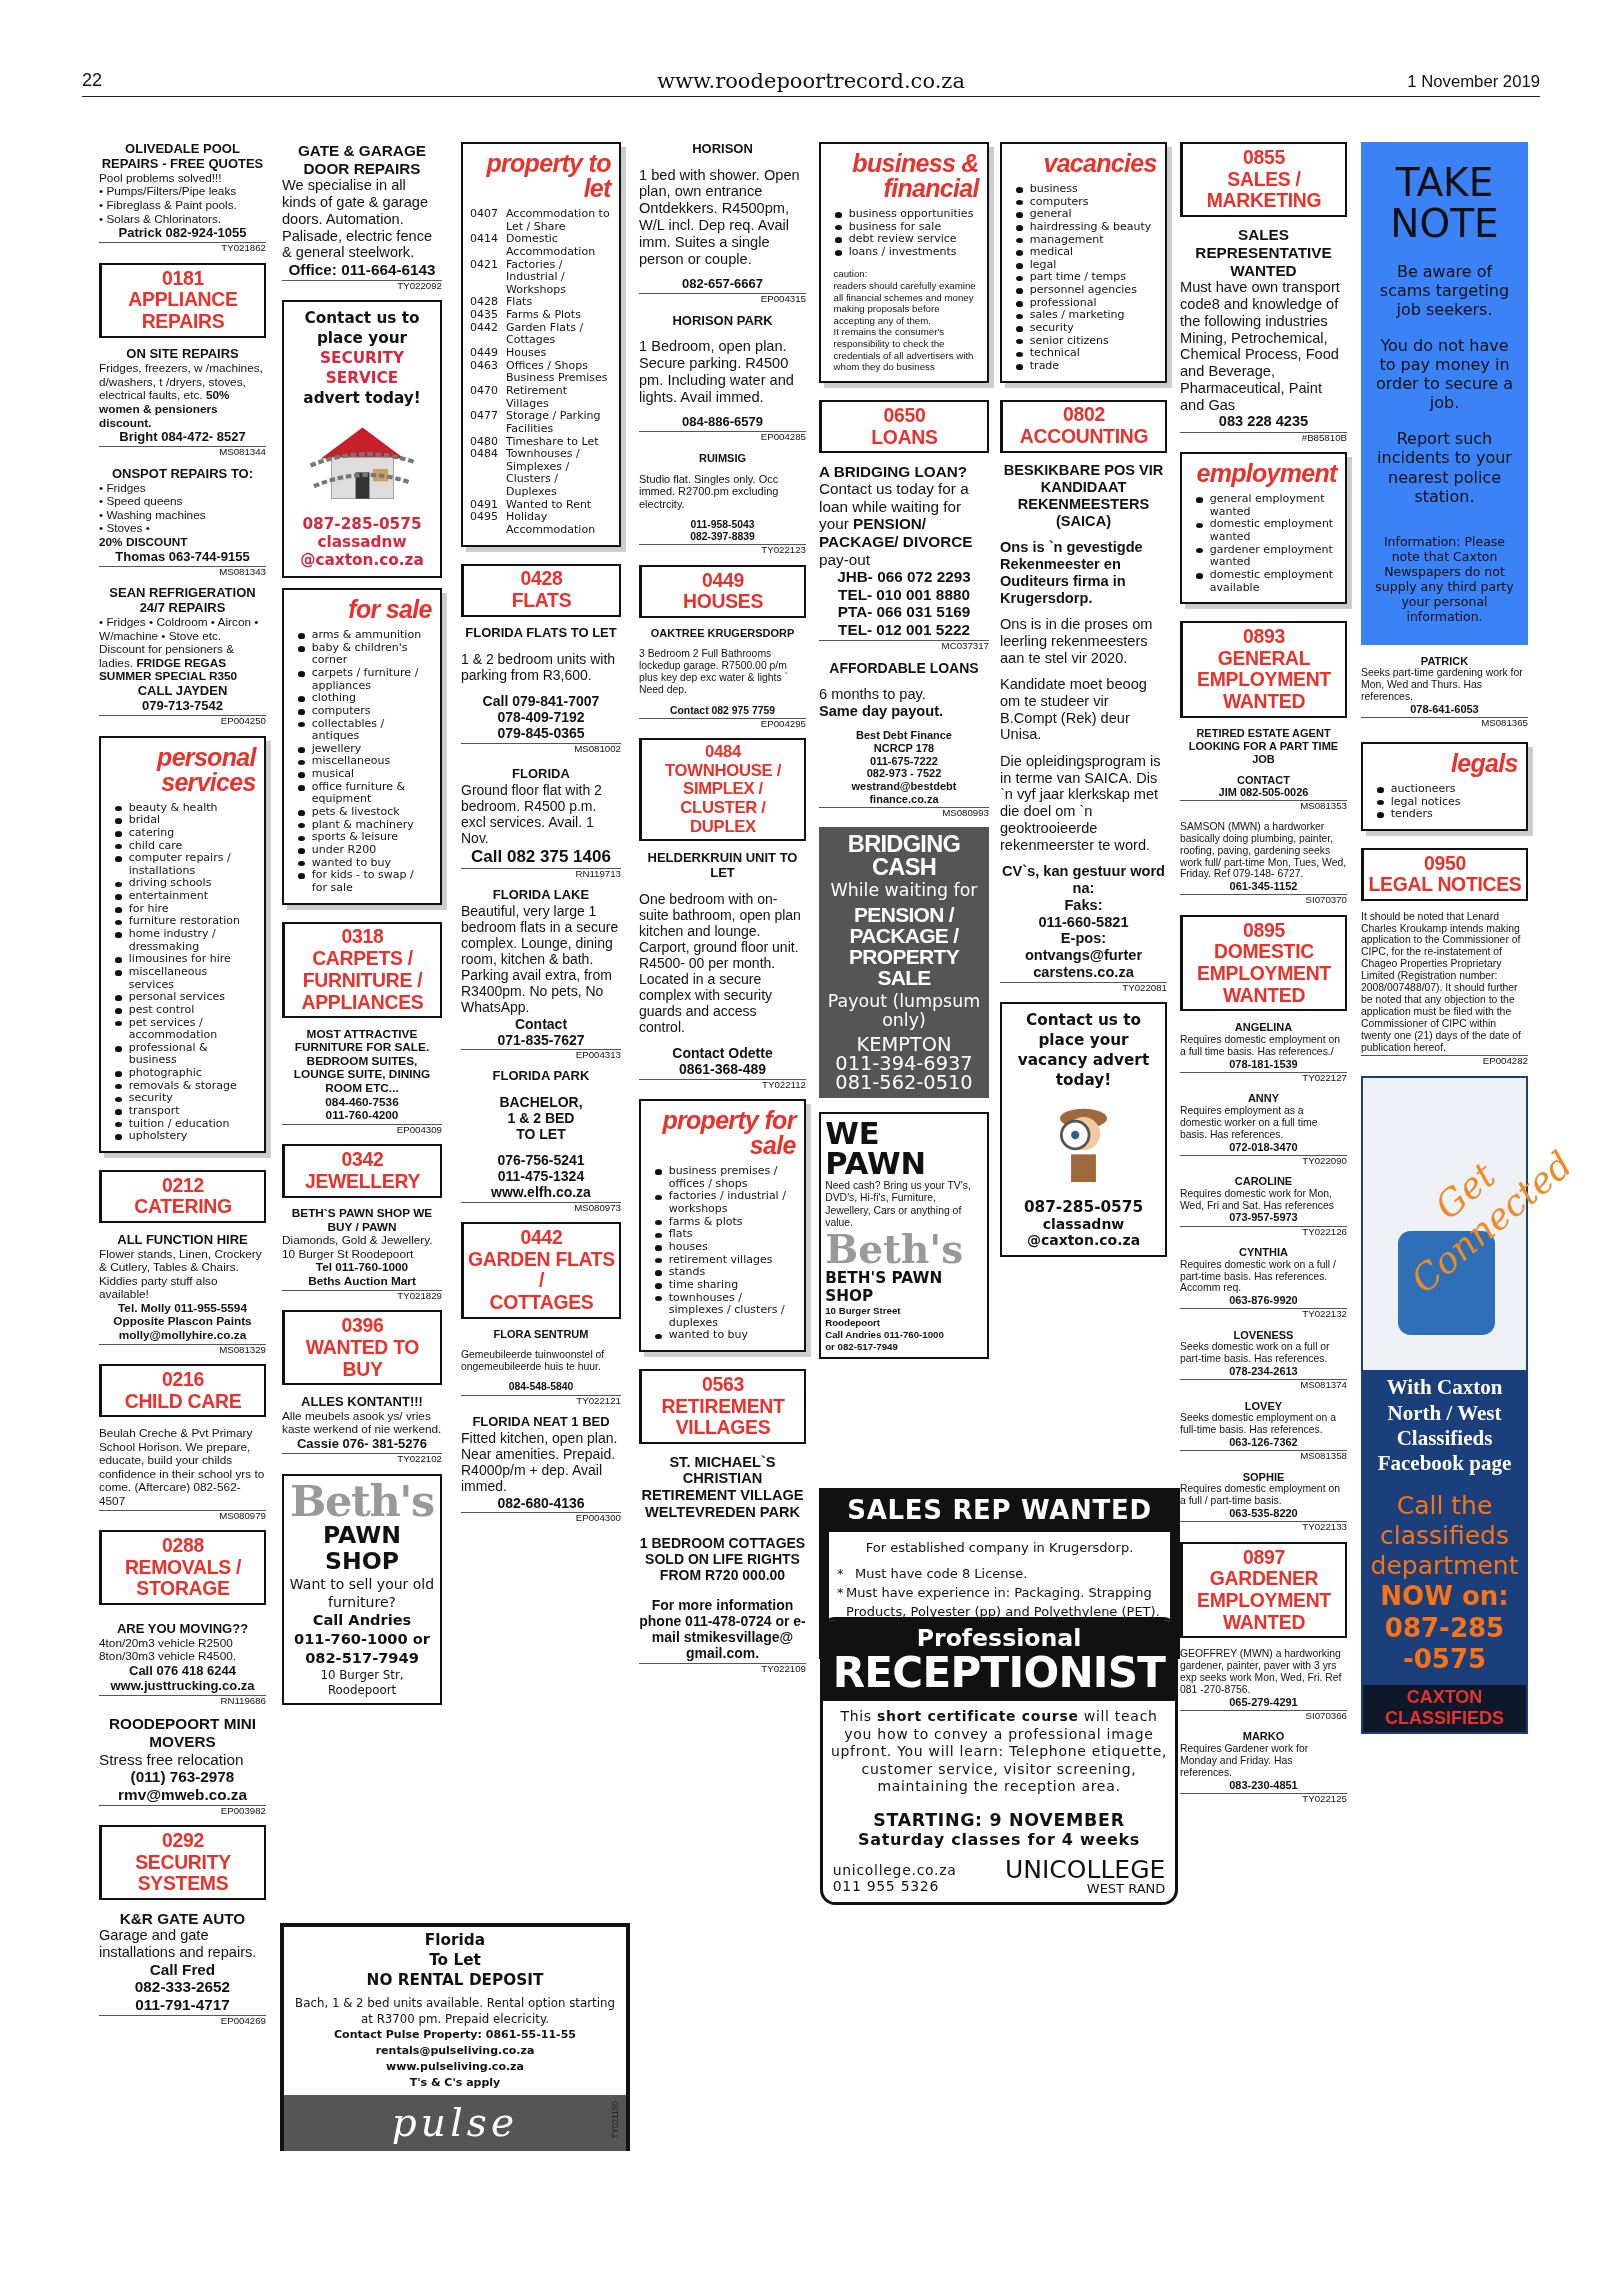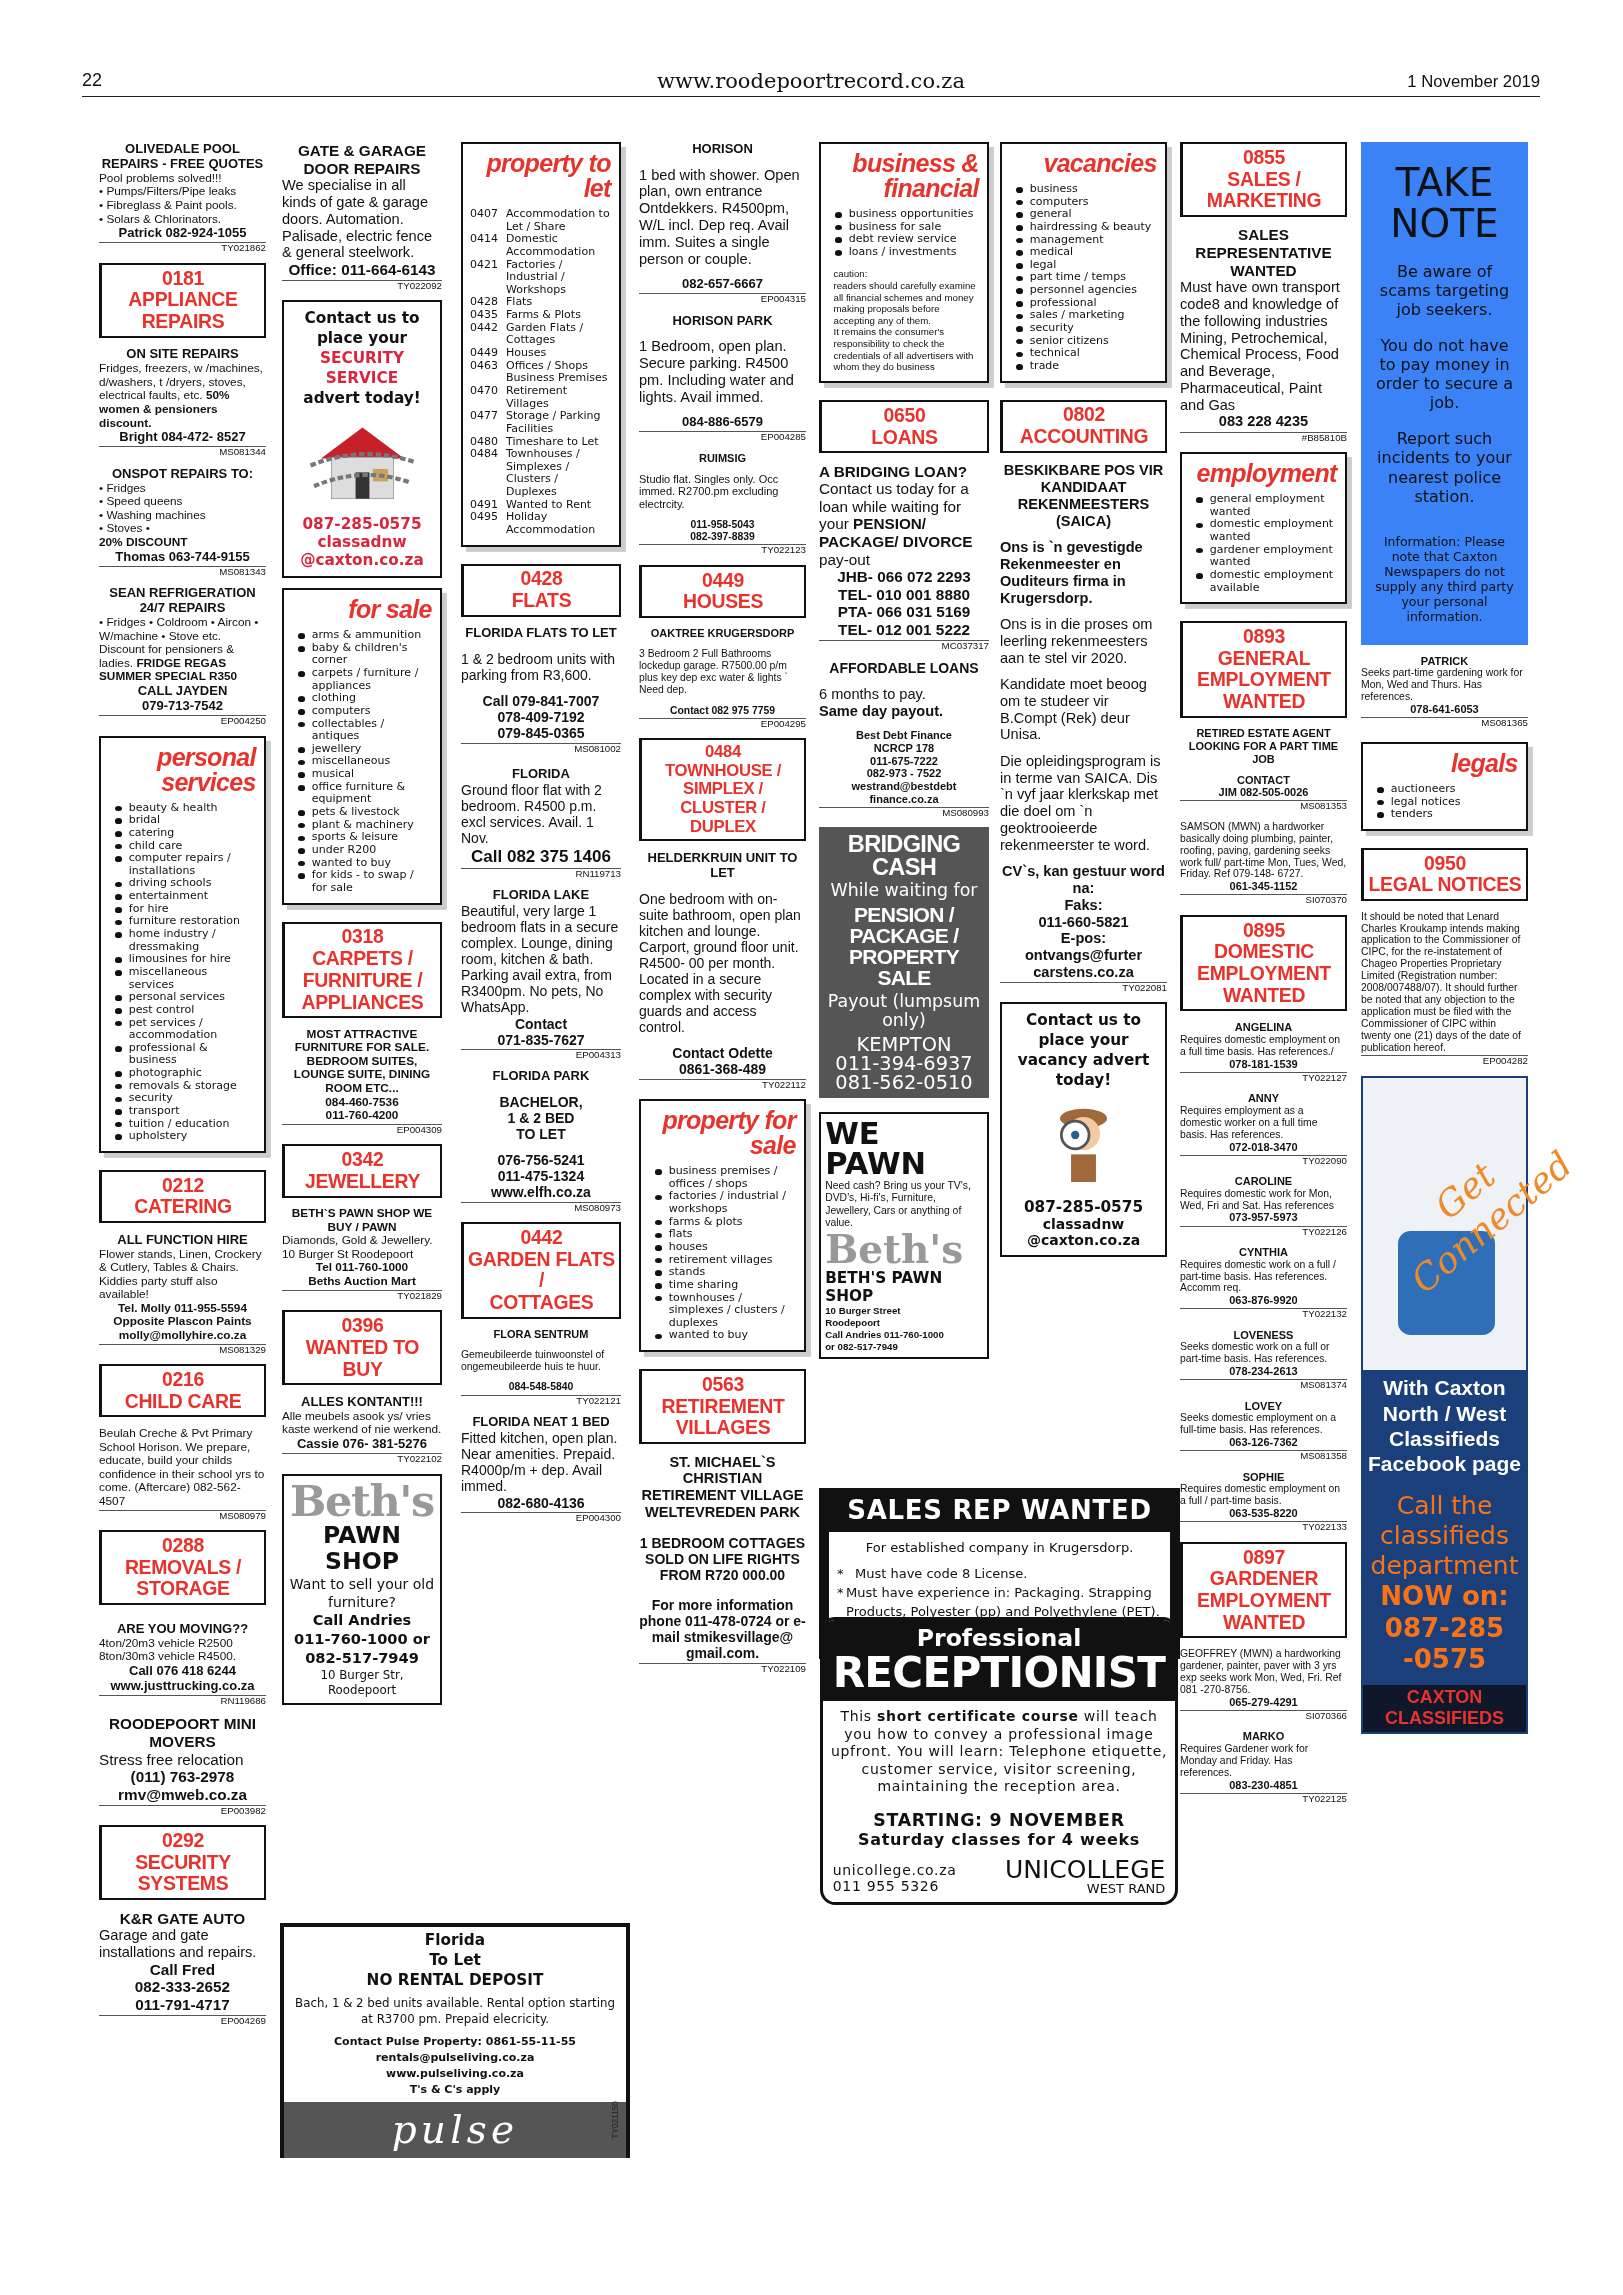--- a/index.html
+++ b/index.html
@@ -70,31 +70,31 @@
 .recep .st{font-weight:bold;font-size:17.4px;margin-top:15.3px;line-height:1.1}
 .recep .sat{font-weight:bold;font-size:16px}
 .recep .foot{display:flex;justify-content:space-between;align-items:flex-end;padding:0 9.7px 7px;font-family:"DejaVu Sans",sans-serif}
 .recep .foot .l{font-size:14px;letter-spacing:0.7px;line-height:1.2}
 .recep .foot .logo{text-align:right;font-size:25px;line-height:1}
 .recep .foot .logo small{display:block;font-size:13px}
 .florida{position:absolute;left:280px;top:1923px;width:350px;border:4.2px solid #111;border-bottom:none}
 .florida .w{text-align:center;padding:4.2px 7px;font-family:"DejaVu Sans",sans-serif}
 .florida .h1{font-weight:bold;font-size:15.3px;line-height:1.3}
 .florida .txt{font-size:11.8px;margin-top:5.6px;line-height:1.3}
-.florida .ct{font-weight:bold;font-size:11px;margin-top:7px;line-height:1.45}
+.florida .ct{font-weight:bold;font-size:11px;line-height:1.45}
 .florida .pulse{background:#555;height:56px;color:#fff;text-align:center;font-family:"DejaVu Serif",serif;font-style:italic;font-size:39px;line-height:56px;letter-spacing:4.2px}
 .takenote{background:#3b82f6;padding:21px 11px;text-align:center;font-family:"DejaVu Sans",sans-serif;margin-bottom:9.7px}
 .takenote .h{font-size:39px;line-height:1.05}
 .takenote p{font-size:16px;line-height:1.2;margin-top:16.7px}
 .takenote .i{font-size:12.5px;margin-top:28px}
 .fb{border:2.1px solid #1b3f7a;text-align:center;margin-top:7px}
 .fb .top{height:292px;background:#eef1f6;position:relative}
 .fb .gc{position:absolute;left:14px;top:14px;font-family:"DejaVu Serif",serif;font-style:italic;font-size:36px;color:#f08a26;transform:rotate(-40deg);transform-origin:left top;top:160px}
 .fb .thumb{position:absolute;left:35px;top:153px;width:97px;height:104px;background:#2f6fb8;border-radius:12.5px}
-.fb .tx{background:#1b3f7a;color:#fff;font-weight:bold;font-size:21px;padding:5.6px 4.2px;line-height:1.2;font-family:Liberation Sans, sans-serif}
+.fb .tx{background:#1b3f7a;color:#fff;font-weight:bold;font-size:21px;padding:5.6px 4.2px;line-height:1.2;font-family:Liberation Serif, serif}
 .fb .call{background:#1b3f7a;color:#f97316;font-size:25px;line-height:1.2;padding:9.7px 4.2px;font-family:"DejaVu Sans",sans-serif}
 .fb .call b{display:block;font-size:26px}
 .fb .bar{background:#0f172a;color:#e8322c;font-weight:bold;font-size:18px;padding:2.8px;font-family:"Liberation Sans",sans-serif}
 .rot{position:absolute;font-size:8.3px;writing-mode:vertical-rl;transform:rotate(180deg);color:#222}
 </style>
 </head>
 <body>
 
 <div class="header">
   <span class="pg">22</span>

